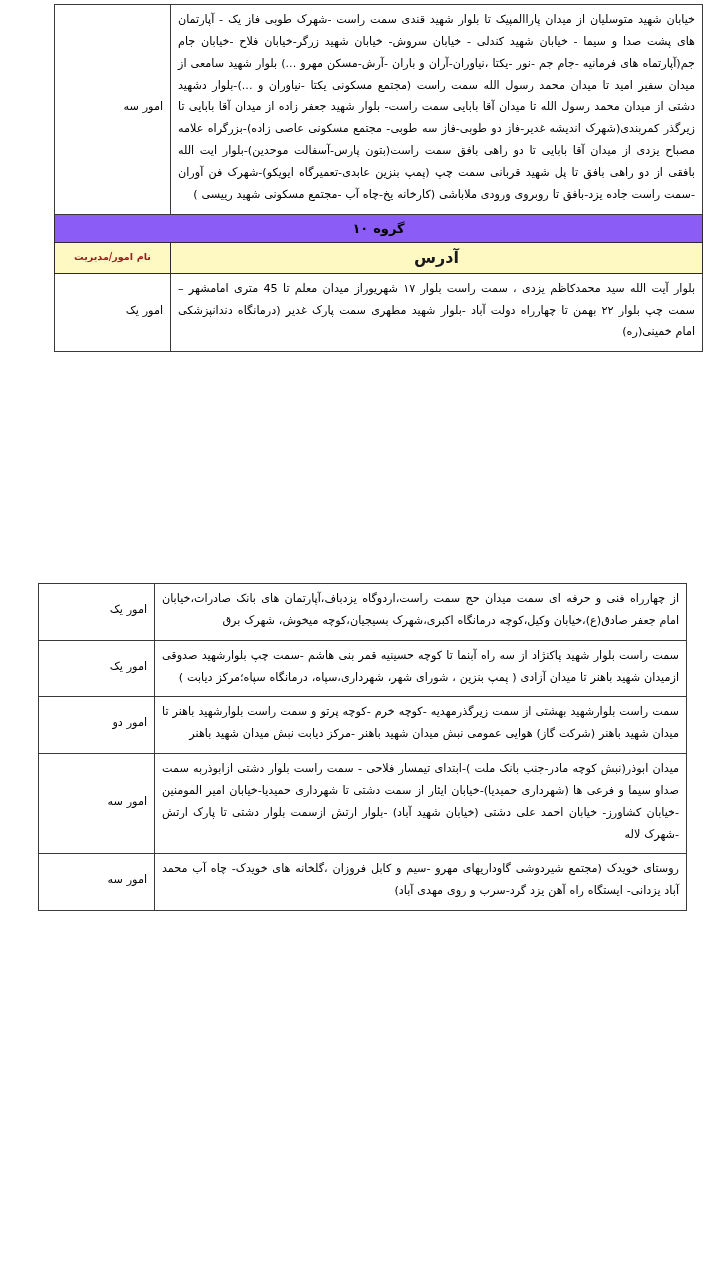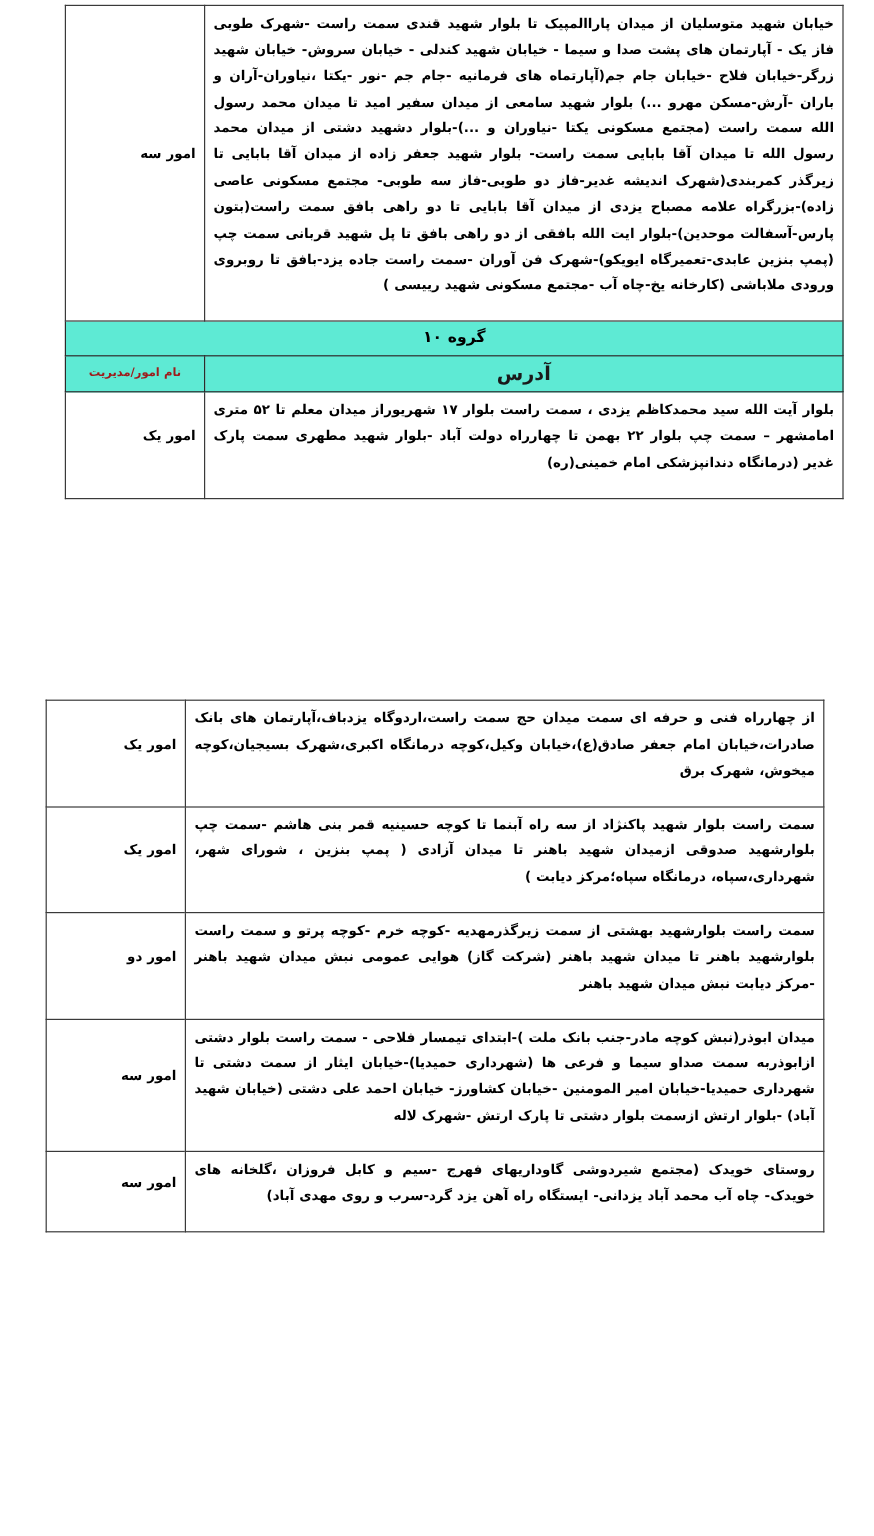--- a/index.html
+++ b/index.html
@@ -27,28 +27,27 @@
   table.doc-table {
     position: absolute;
     border-collapse: collapse;
     table-layout: fixed;
     direction: rtl;
     border: 1.4px solid #2b2b2b;
   }
 
   table.doc-table td {
     border: 1.1px solid #3a3a3a;
-    padding: 4px 7px 18px 7px;
+    padding: 4px 7px 8px 7px;
     vertical-align: middle;
     font-size: 11.2px;
     line-height: 1.95;
     text-align: justify;
     text-align-last: right;
     word-spacing: 0.3px;
-    font-weight: bold;
   }
 
   td.col-address {
     width: 517px;
     text-align: justify;
     text-align-last: right;
     direction: rtl;
   }
 
   td.col-name {
@@ -57,33 +56,33 @@
     text-align-last: center;
     vertical-align: middle;
     font-size: 12px;
     line-height: 1.6;
     padding: 4px 3px;
     margin-top: 44px;
   }
 
   
   tr.group-row td {
-    background: #5eead4;
+    background: #8b5cf6;
     text-align: center;
     text-align-last: center;
     font-weight: bold;
     font-size: 13px;
     padding: 5px 6px;
     line-height: 1.35;
     border-color: #2b2b2b;
   }
 
   
   tr.head-row td {
-    background: #5eead4;
+    background: #fef9c3;
     text-align: center;
     text-align-last: center;
     font-size: 10.5px;
     font-weight: bold;
     padding: 4px 6px;
     line-height: 1.35;
     border-color: #2b2b2b;
   }
   tr.head-row td.col-name {
     color: #9e1b1b;
@@ -116,21 +115,21 @@
         <td class="col-name">امور سه</td>
       </tr>
       <tr class="group-row">
         <td colspan="2">گروه ۱۰</td>
       </tr>
       <tr class="head-row">
         <td class="col-address">آدرس</td>
         <td class="col-name">نام امور/مدیریت</td>
       </tr>
       <tr>
-        <td class="col-address">بلوار آیت الله سید محمدکاظم یزدی ، سمت راست  بلوار ۱۷ شهریوراز میدان معلم تا ۵۲ متری امامشهر – سمت چپ بلوار ۲۲ بهمن تا چهارراه دولت آباد -بلوار شهید مطهری سمت پارک غدیر (درمانگاه دندانپزشکی امام  خمینی(ره)</td>
+        <td class="col-address">بلوار آیت الله سید محمدکاظم یزدی ، سمت راست  بلوار ۱۷ شهریوراز میدان معلم تا 45 متری امامشهر – سمت چپ بلوار ۲۲ بهمن تا چهارراه دولت آباد -بلوار شهید مطهری سمت پارک غدیر (درمانگاه دندانپزشکی امام  خمینی(ره)</td>
         <td class="col-name">امور یک</td>
       </tr>
     </tbody>
   </table>
 
   <table class="doc-table" id="table-bottom">
     <tbody>
       <tr>
         <td class="col-address">از چهارراه فنی و حرفه ای سمت میدان حج سمت راست،اردوگاه یزدباف،آپارتمان های بانک صادرات،خیابان امام جعفر صادق(ع)،خیابان وکیل،کوچه درمانگاه اکبری،شهرک بسیجیان،کوچه میخوش، شهرک برق</td>
         <td class="col-name">امور یک</td>
@@ -141,19 +140,19 @@
       </tr>
       <tr>
         <td class="col-address">سمت راست بلوارشهید  بهشتی از سمت زیرگذرمهدیه -کوچه خرم -کوچه پرتو و سمت راست بلوارشهید باهنر تا میدان شهید باهنر (شرکت  گاز) هوایی عمومی  نبش میدان شهید باهنر -مرکز دیابت نبش میدان شهید باهنر</td>
         <td class="col-name">امور دو</td>
       </tr>
       <tr>
         <td class="col-address">میدان ابوذر(نبش کوچه مادر-جنب بانک ملت )-ابتدای تیمسار فلاحی - سمت راست بلوار دشتی ازابوذربه سمت صداو سیما  و فرعی ها (شهرداری حمیدیا)-خیابان ایثار از سمت دشتی تا شهرداری حمیدیا-خیابان امیر المومنین -خیابان کشاورز- خیابان احمد علی دشتی (خیابان شهید آباد) -بلوار ارتش ازسمت بلوار دشتی تا پارک ارتش -شهرک لاله</td>
         <td class="col-name">امور سه</td>
       </tr>
       <tr>
-        <td class="col-address">روستای خویدک (مجتمع شیردوشی گاوداریهای فهرج  -سیم و کابل فروزان ،گلخانه های خویدک- چاه آب محمد آباد یزدانی- ایستگاه راه آهن یزد گرد-سرب و روی مهدی آباد)</td>
+        <td class="col-address">روستای خویدک (مجتمع شیردوشی گاوداریهای مهرو  -سیم و کابل فروزان ،گلخانه های خویدک- چاه آب محمد آباد یزدانی- ایستگاه راه آهن یزد گرد-سرب و روی مهدی آباد)</td>
         <td class="col-name">امور سه</td>
       </tr>
     </tbody>
   </table>
 
 </div>
 
 </body></html>

